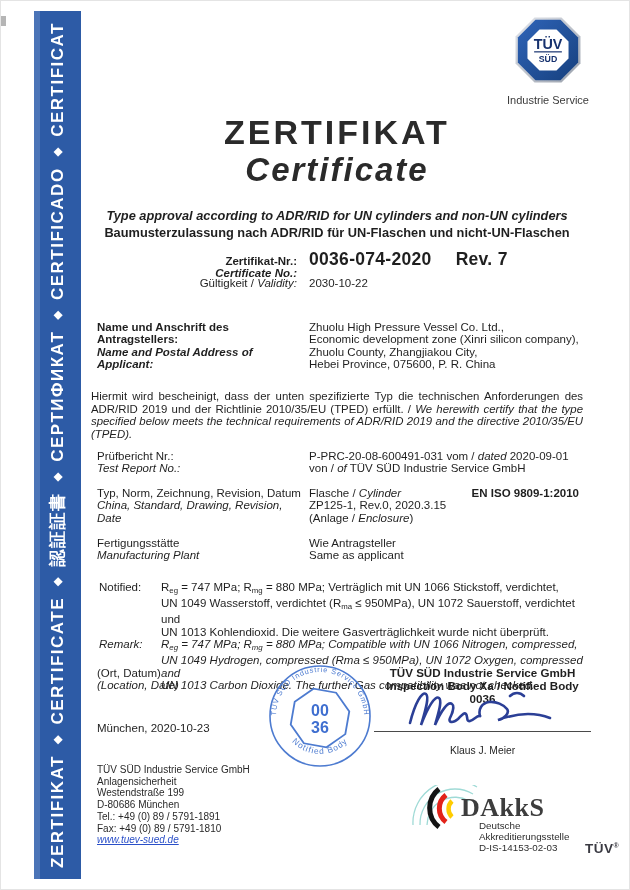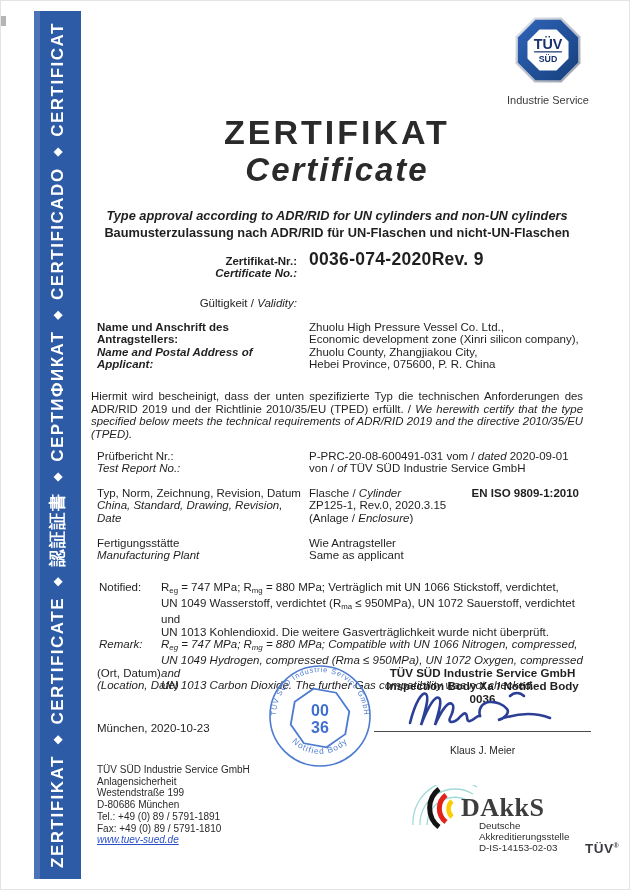--- a/index.html
+++ b/index.html
@@ -29,23 +29,23 @@
   sub{font-size:0.68em;vertical-align:-0.22em;}
 
   .title-de{top:112px;font-size:34px;font-weight:bold;letter-spacing:3px;color:#2a2a2a;}
   .title-en{top:150px;font-size:33px;font-weight:bold;font-style:italic;letter-spacing:2px;color:#2a2a2a;}
   .subtitle{top:207px;font-size:12.8px;line-height:16.5px;font-weight:bold;}
 
   .row{display:flex;align-items:flex-start;line-height:12.4px;}
   .lbl{flex:none;width:218px;padding-left:6px;box-sizing:border-box;}
   .lbl.r{text-align:right;padding-right:12px;padding-left:0;}
   .val{flex:1;}
-  .certno-val{display:flex;font-size:17.5px;font-weight:bold;letter-spacing:0.3px;margin-top:-2px;}
+  .certno-val{display:flex;gap:24px;font-size:17.5px;font-weight:bold;letter-spacing:0.3px;margin-top:-2px;}
   .sec-certno{top:254px;width:100%;}
-  .sec-validity{top:296px;width:100%;}
+  .sec-validity{top:276px;width:100%;}
   .sec-applicant{top:320px;width:100%;}
   .sec-statement{top:389px;width:492px;text-align:justify;line-height:12.7px;font-size:11.4px;}
   .sec-testreport{top:449px;width:100%;}
   .sec-type{top:486px;width:100%;}
   .type-l1{display:flex;}
   .type-std{margin-left:auto;padding-right:4px;font-weight:bold;}
   .sec-plant{top:536px;width:100%;}
   .sec-remark{top:580px;width:100%;line-height:12.1px;}
   .rlbl{flex:none;width:70px;padding-left:8px;box-sizing:border-box;}
   .rval{flex:1;}
@@ -118,26 +118,27 @@
 
     <div class="abs c subtitle">
       <div><i>Type approval according to ADR/RID for UN cylinders and non-UN cylinders</i></div>
       <div>Baumusterzulassung nach ADR/RID für UN-Flaschen und nicht-UN-Flaschen</div>
     </div>
 
     <div class="abs sec-certno row">
       <div class="lbl r"><b>Zertifikat-Nr.:</b><br><b><i>Certificate No.:</i></b></div>
       <div class="val certno-val">
         <span>0036-074-2020</span>
-        <span>Rev. 9</span>
+        <span>Rev. 7</span>
       </div>
     </div>
 
     <div class="abs sec-validity row">
       <div class="lbl r">Gültigkeit / <i>Validity:</i></div>
+      <div class="val">2030-10-22</div>
     </div>
 
     <div class="abs sec-applicant row">
       <div class="lbl"><b>Name und Anschrift des Antragstellers:</b><br><b><i>Name and Postal Address of Applicant:</i></b></div>
       <div class="val">Zhuolu High Pressure Vessel Co. Ltd.,<br>Economic development zone (Xinri silicon company),<br>Zhuolu County, Zhangjiakou City,<br>Hebei Province, 075600, P. R. China</div>
     </div>
 
     <div class="abs sec-statement">Hiermit wird bescheinigt, dass der unten spezifizierte Typ die technischen Anforderungen des ADR/RID 2019 und der Richtlinie 2010/35/EU (TPED) erfüllt. / <i>We herewith certify that the type specified below meets the technical requirements of ADR/RID 2019 and the directive 2010/35/EU (TPED).</i></div>
 
     <div class="abs sec-testreport row">

